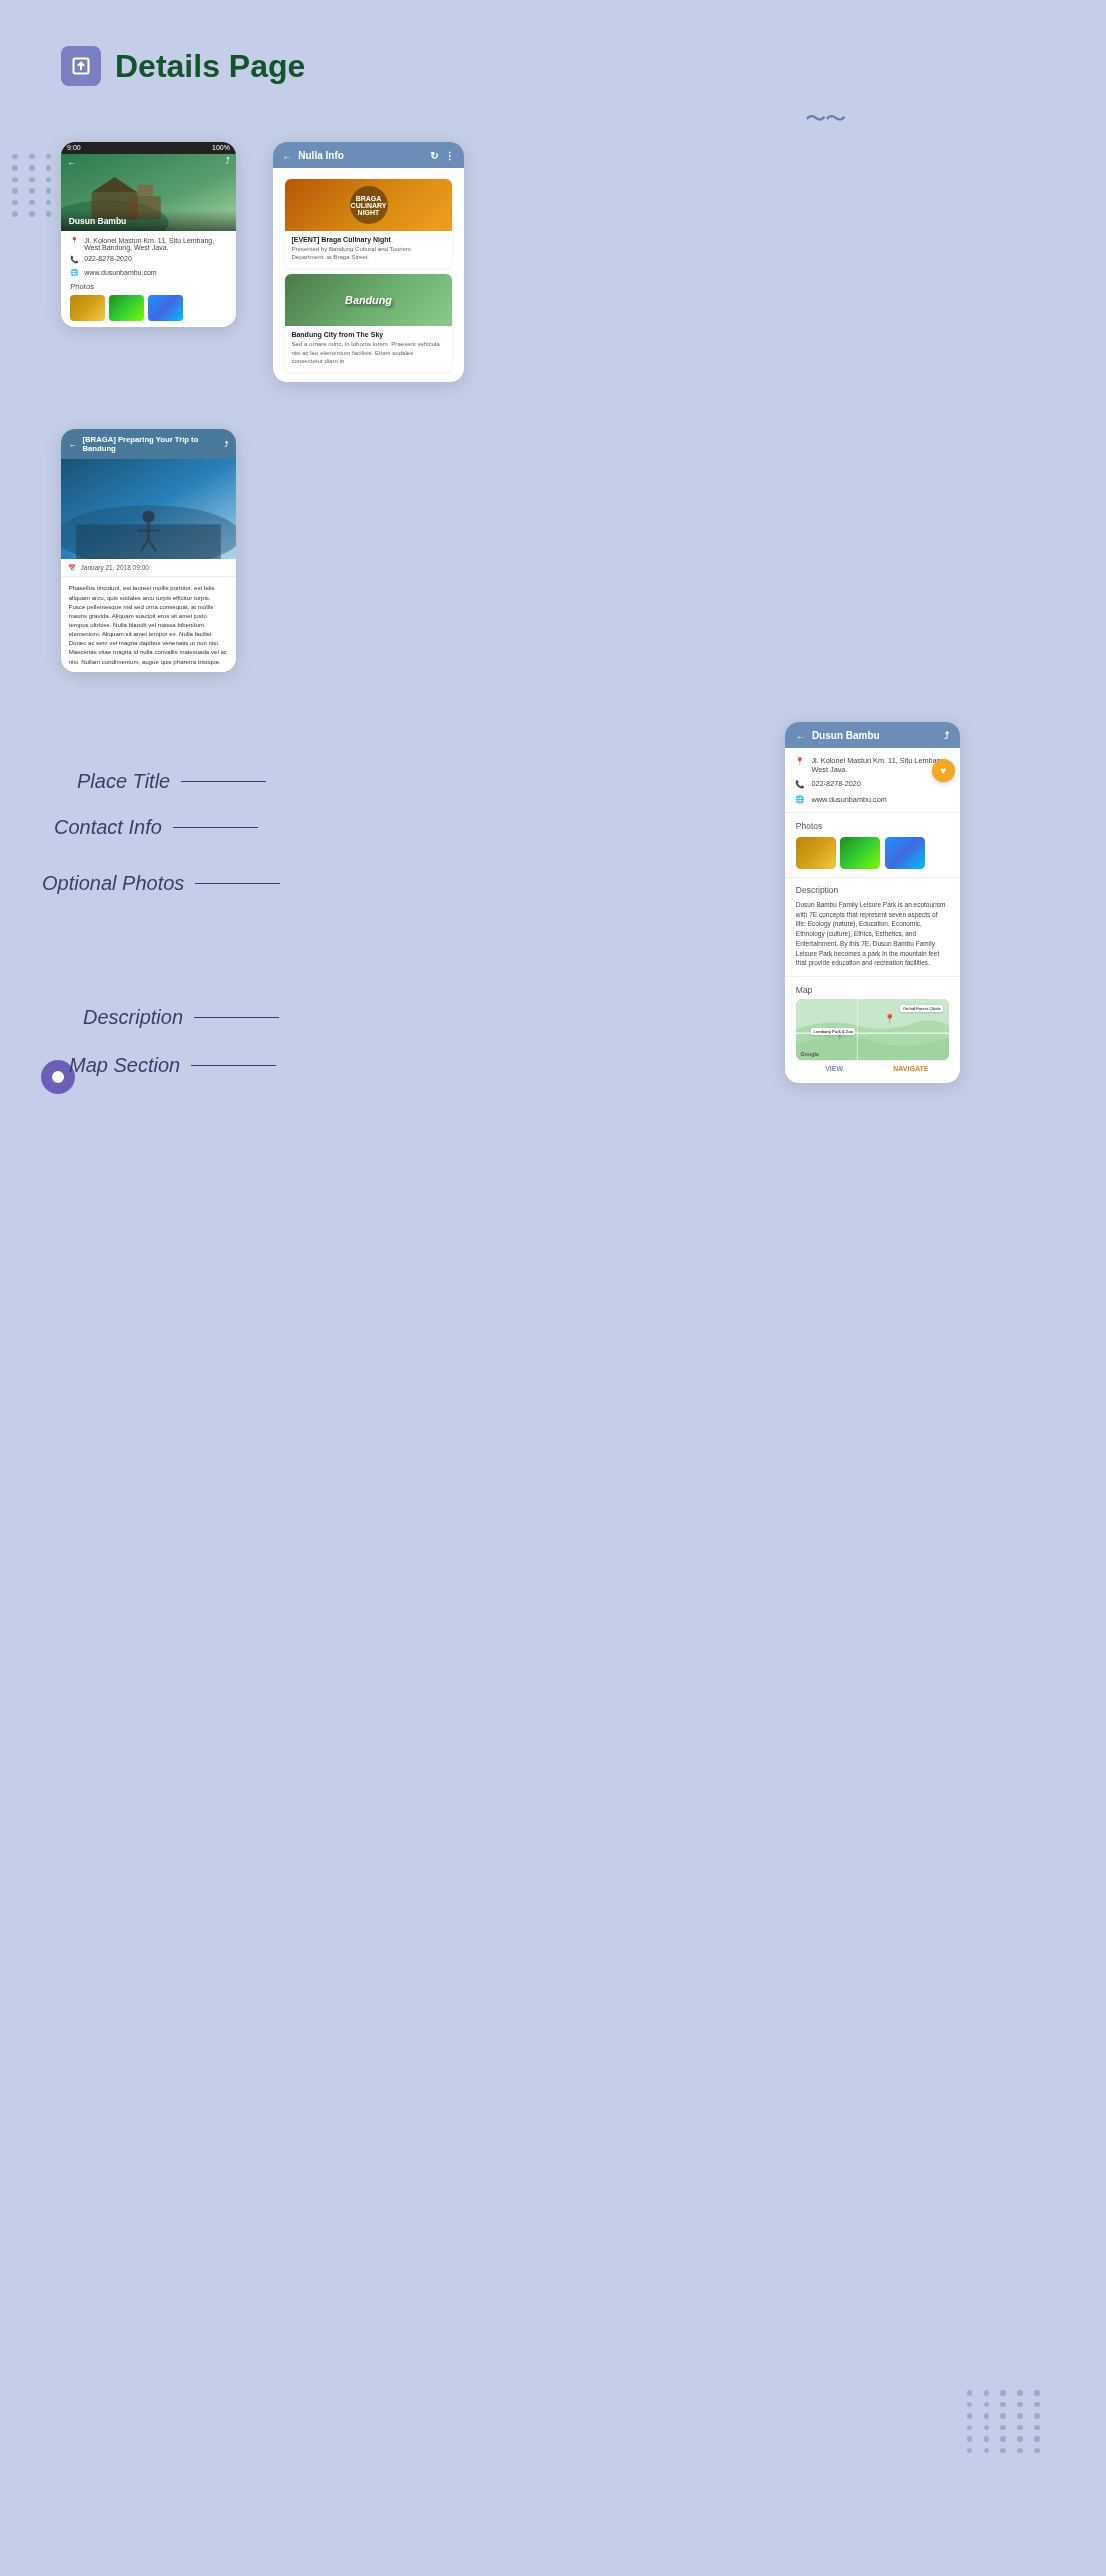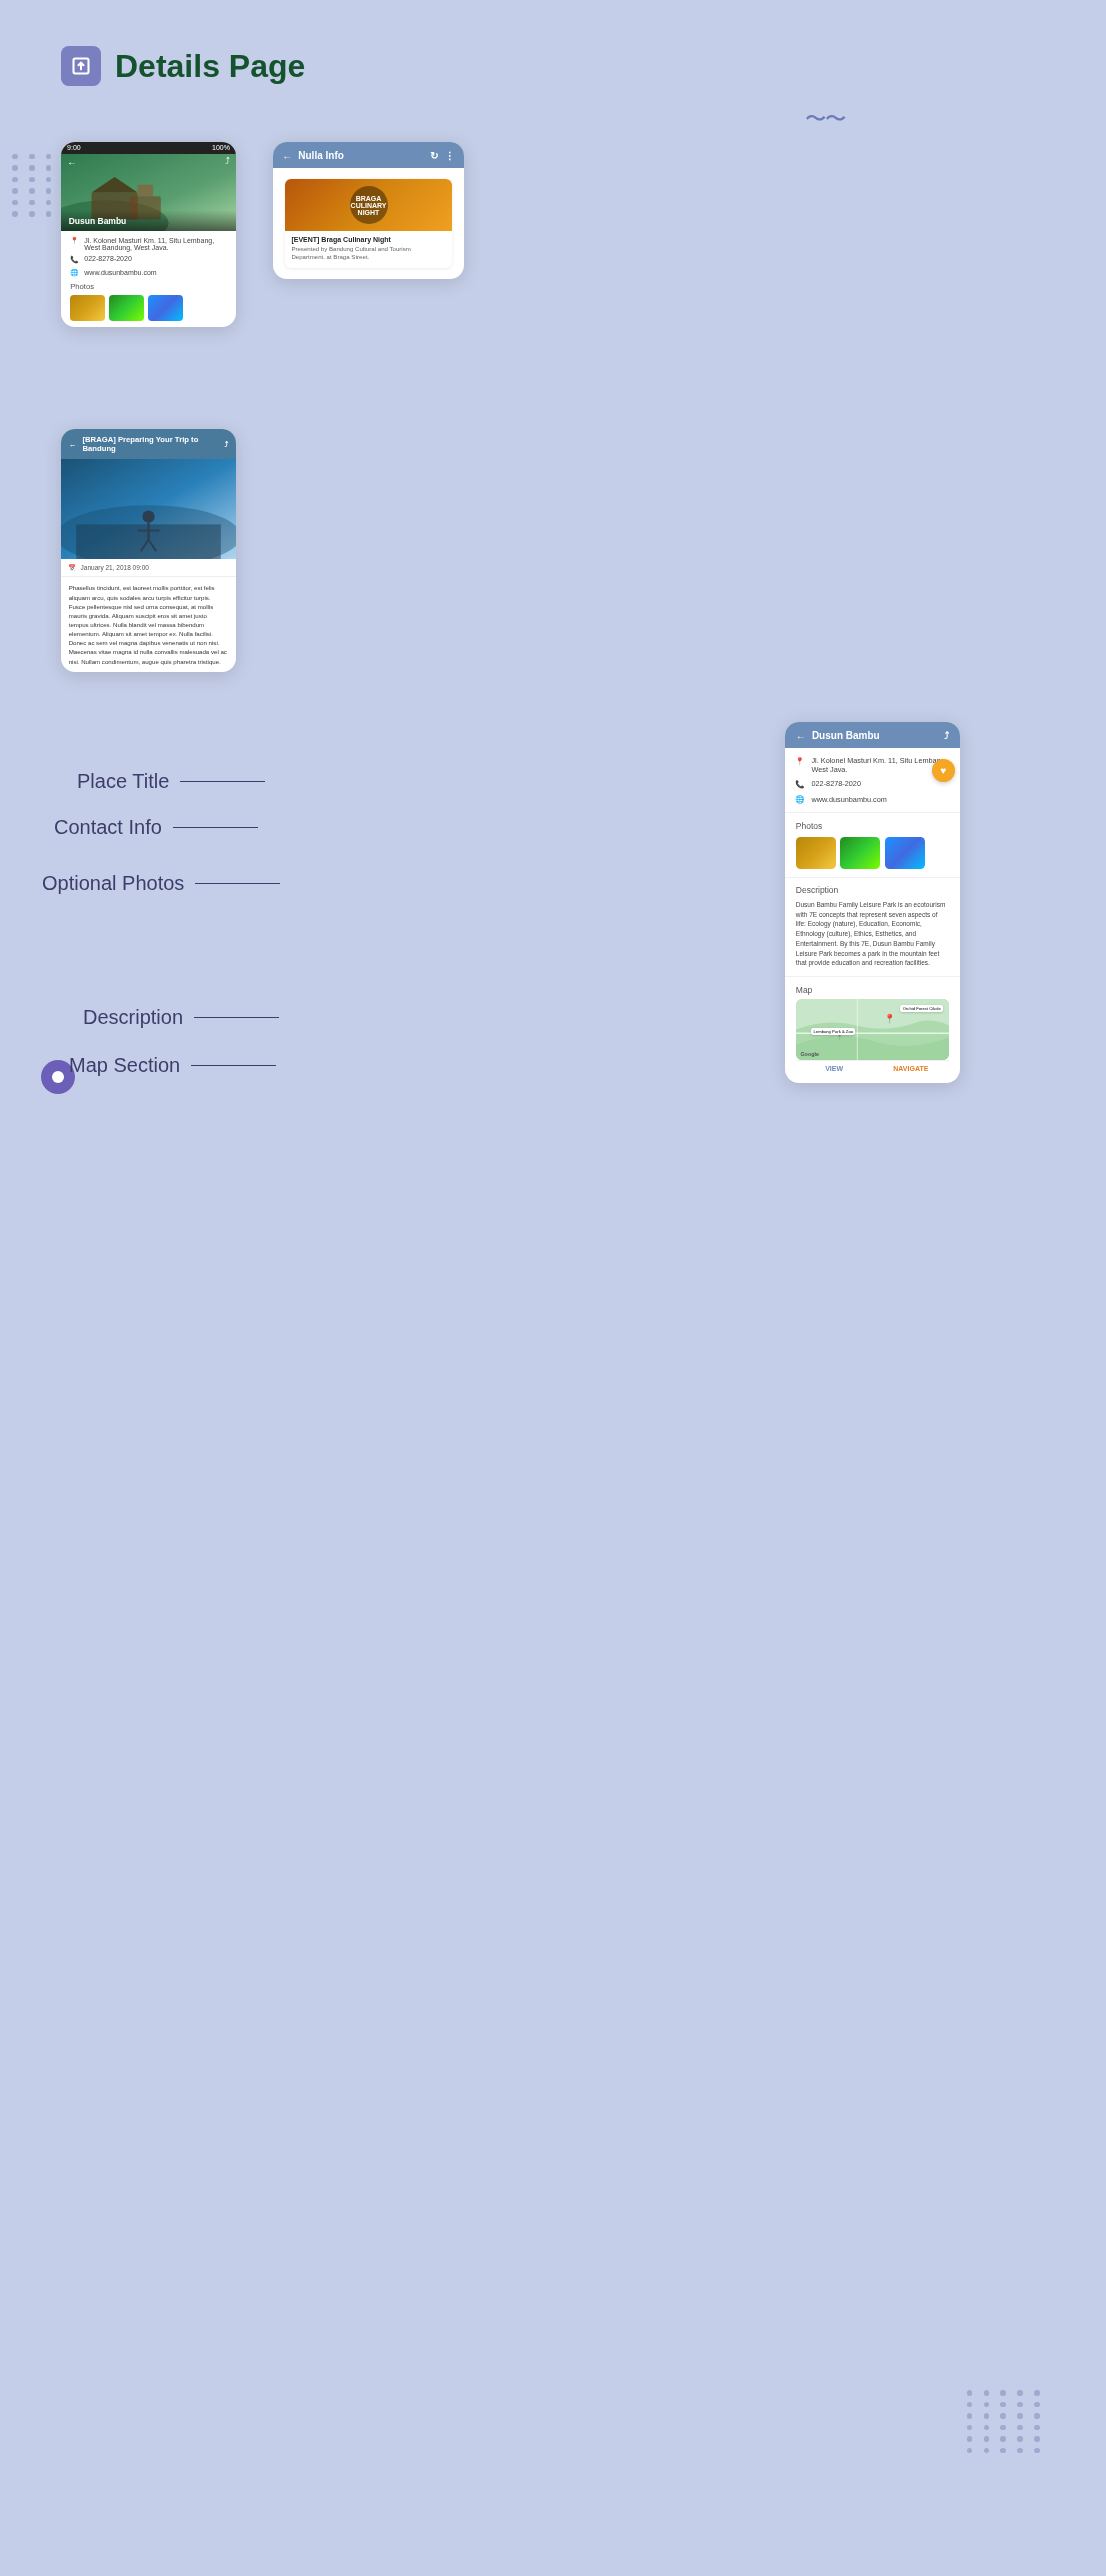--- a/index.html
+++ b/index.html
@@ -426,20 +426,21 @@
     .label-map-section {
       position: absolute;
       top: 1054px;
       left: 69px;
     }
 
     .label-wrapper {
       display: flex;
       align-items: center;
       gap: 10.8px;
+      font-style: italic;
     }
     .label-txt {
       font-size: 20px;
       font-weight: 300;
       color: #3d3d6b;
       white-space: nowrap;
     }
     .label-line {
       width: 85px;
       height: 1.5px;
@@ -554,20 +555,29 @@
   <div style="padding: 4.6px;">
     <div class="news-card">
       <div class="news-img news-img-1">
         <div class="news-img-1-text">BRAGA CULINARY NIGHT</div>
       </div>
       <div class="news-body">
         <div class="news-title">[EVENT] Braga Culinary Night</div>
         <div class="news-desc">Presented by Bandung Cultural and Tourism Department. at Braga Street.</div>
       </div>
     </div>
+    <div class="news-card">
+      <div class="news-img news-img-2">
+        <div class="news-img-2-text">Bandung</div>
+      </div>
+      <div class="news-body">
+        <div class="news-title">Bandung City from The Sky</div>
+        <div class="news-desc">Sed a ornare nunc, in lobortis lorem. Praesent vehicula nisi ac leo elementum facilisis. Etiam sodales consectetur diam in</div>
+      </div>
+    </div>
   </div>
 </div>
 
 <div class="mobile-frame phone3">
   <div class="phone3-header">
     <span style="cursor:pointer;">←</span>
     <span>[BRAGA] Preparing Your Trip to Bandung</span>
     <span style="margin-left:auto;">⤴</span>
   </div>
   <div class="phone3-img">

